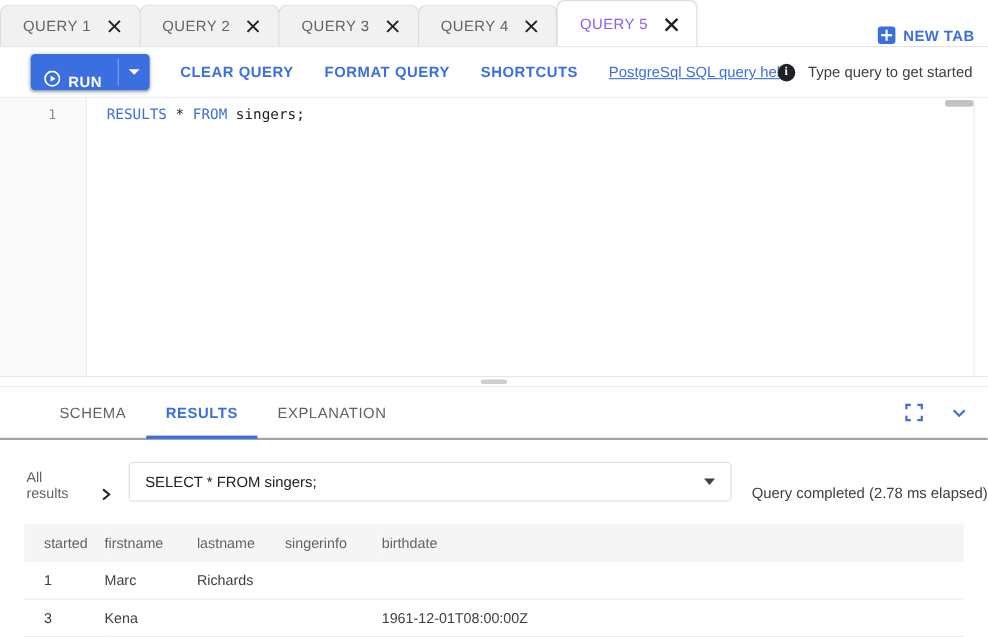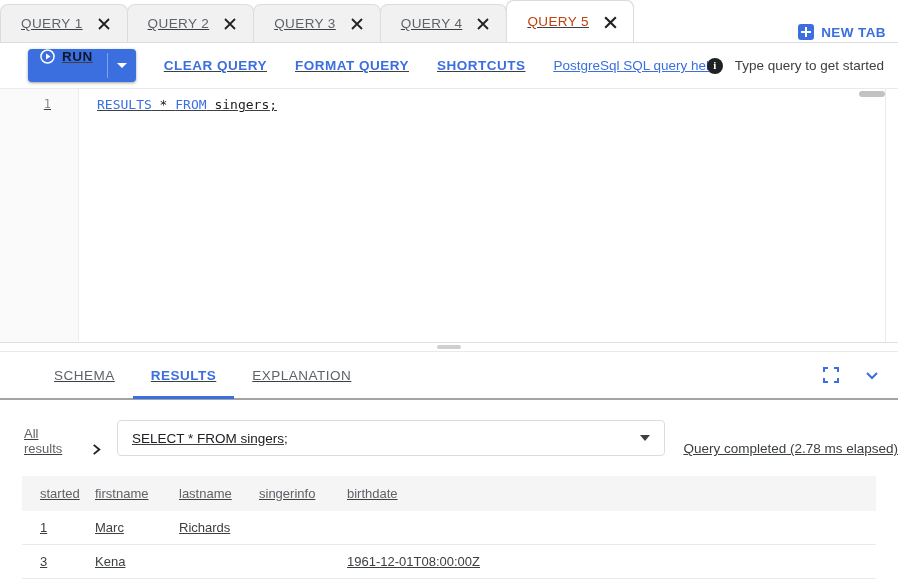--- a/index.html
+++ b/index.html
@@ -4,21 +4,21 @@
 <style>
   * { box-sizing: border-box; }
   html, body {
     margin: 0; padding: 0;
     width: 898px; height: 579px;
     overflow: hidden;
     background: #ffffff;
     font-family: "Liberation Sans", sans-serif;
     color: #3c4043;
   }
-  #app { position: relative; width: 898px; height: 441px; background:#fff;text-decoration:underline; }
+  #app { position: relative; width: 898px; height: 441px; background:#fff; }
 
   
   .tabbar {
     position: relative;
     height: 43px;
     background: #ffffff;
     border-bottom: 1px solid #dadce0;
     display: flex;
     align-items: flex-end;
     padding-left: 0;
@@ -36,21 +36,21 @@
     margin-right: -1px;
     font-size: 13.5px;
     letter-spacing: .4px;
     color: #5f6368;
     cursor: pointer;
     position: relative;
     white-space: nowrap;
   }
   .tab.active {
     background: #ffffff;
-    color: #c2410c;
+    color: #8b5cf6;
     height: 42px;
     z-index: 3;
     border-color: #dadce0;
     box-shadow: 0 -1px 2px rgba(0,0,0,.06);
   }
   .tab-label { font-weight: 400; }
   .tab-close {
     font-size: 16px;
     line-height: 1;
     color: #202124;
@@ -99,23 +99,23 @@
     display: flex;
     align-items: stretch;
     height: 33px;
     background: #3b6fe0;
     border-radius: 4px;
     box-shadow: 0 1px 2px rgba(60,64,67,.3), 0 1px 3px 1px rgba(60,64,67,.15);
     cursor: pointer;
     overflow: hidden;
   }
   .run-main {
-    display:flex; align-items:flex-start; gap:7px;
+    display:flex; align-items:flex-end; gap:7px;
     padding: 0 14px 0 12px;
-    color:#0f172a; font-size:13.5px; font-weight:700; letter-spacing:.5px;
+    color:#ffffff; font-size:13.5px; font-weight:700; letter-spacing:.5px;
   }
   .run-div { width:1px; background: rgba(255,255,255,.35); margin: 4px 0; }
   .run-caret {
     display:flex; align-items:center; justify-content:center;
     width: 28px;
   }
   .caret-down {
     width: 0; height: 0;
     border-left: 5px solid transparent;
     border-right: 5px solid transparent;

